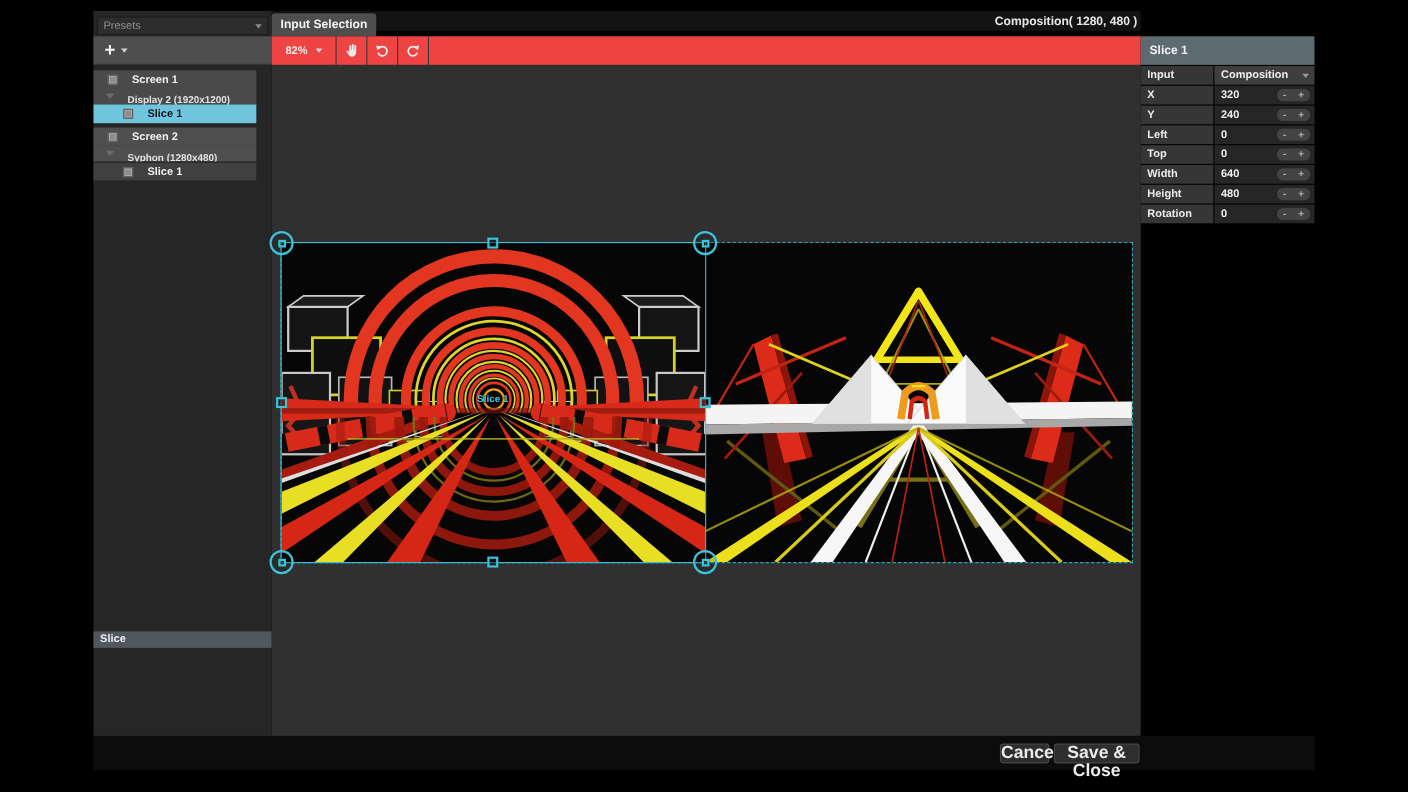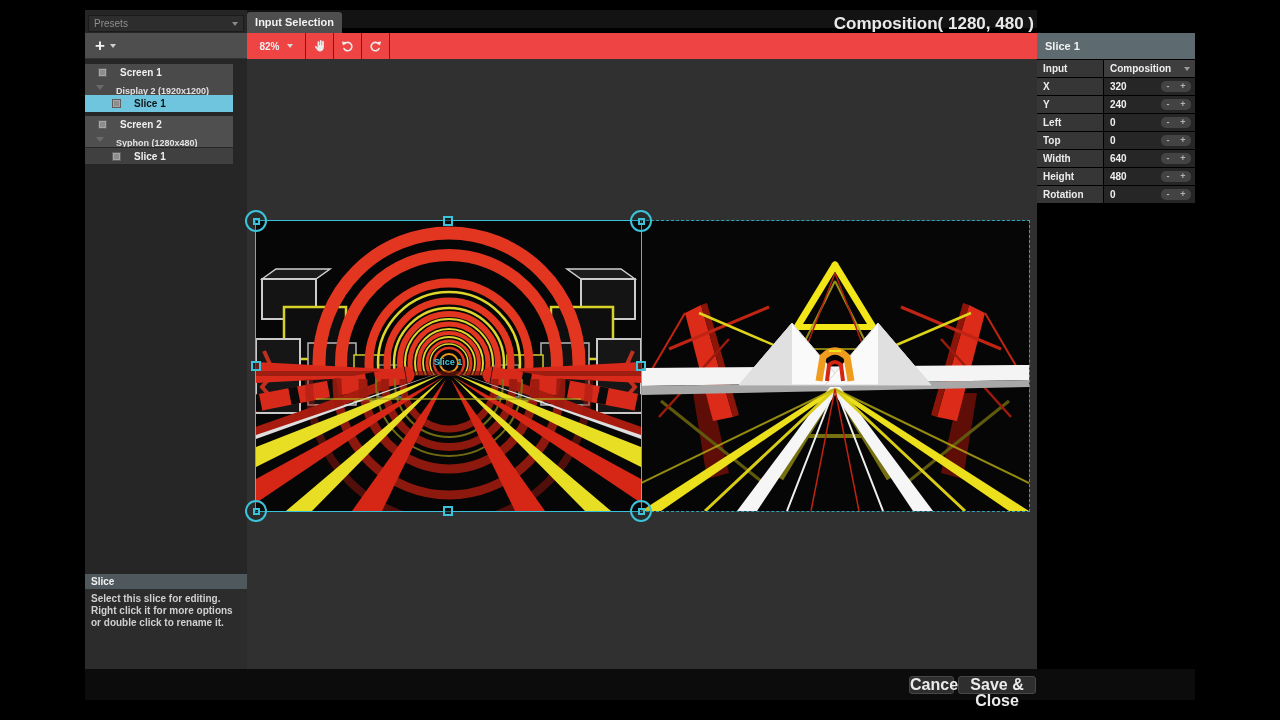--- a/index.html
+++ b/index.html
@@ -52,21 +52,21 @@
   }
 
   
   #topbar { left:247px; top:10px; width:790px; height:18px; background:#131313; }
   #tab-input-selection {
     position:absolute; left:0; top:2px; width:95px; height:21px;
     background:#4e4e4e; border-radius:3px 3px 0 0;
     color:#f2f2f2; font-size:11px; font-weight:bold; text-align:center; line-height:21px;
   }
   #composition-label {
-    position:absolute; right:3px; top:4px; color:#e9e9e9; font-size:17px; font-weight:bold;
+    position:absolute; right:3px; top:4px; color:#e9e9e9; font-size:11px; font-weight:bold;
   }
 
   
   #toolbar { left:247px; top:33px; width:790px; height:26px; background:#ef4444; display:flex; align-items:stretch; }
   .tb-sep { width:1px; background:#383838; flex:none; }
   .tb-btn { display:flex; align-items:center; justify-content:center; flex:none; }
   #zoom-select { width:58px; color:#f0f0f0; font-size:10px; font-weight:bold; }
   #zoom-select .dd-arrow { margin-left:7px; border-top-color:#d8d8d8; }
   #hand-btn { width:27px; } #undo-btn { width:27px; } #redo-btn { width:27px; }
   #redo-btn svg { transform:scaleX(-1); }
@@ -163,21 +163,20 @@
     <div class="tree-row row-group-b" style="top:122px; height:15px;">
       <span class="expander" style="margin-left:11px;"></span>
       <span class="tree-sublabel">Syphon (1280x480)</span>
     </div>
     <div class="tree-row row-slice" style="top:137px; height:17px;">
       <span class="checkbox" style="margin-left:27px;"></span>
       <span class="tree-label">Slice 1</span>
     </div>
 
     <div id="info-box-header">Slice</div>
-    <div id="info-box-body">Select this slice for editing. Right click it for more options or double click to rename it.</div>
   </div>
 
   <div id="topbar" class="abs">
     <div id="tab-input-selection">Input Selection</div>
     <div id="composition-label">Composition( 1280, 480 )</div>
   </div>
 
   <div id="toolbar" class="abs">
     <div id="zoom-select" class="tb-btn">
       <span>82%</span>

